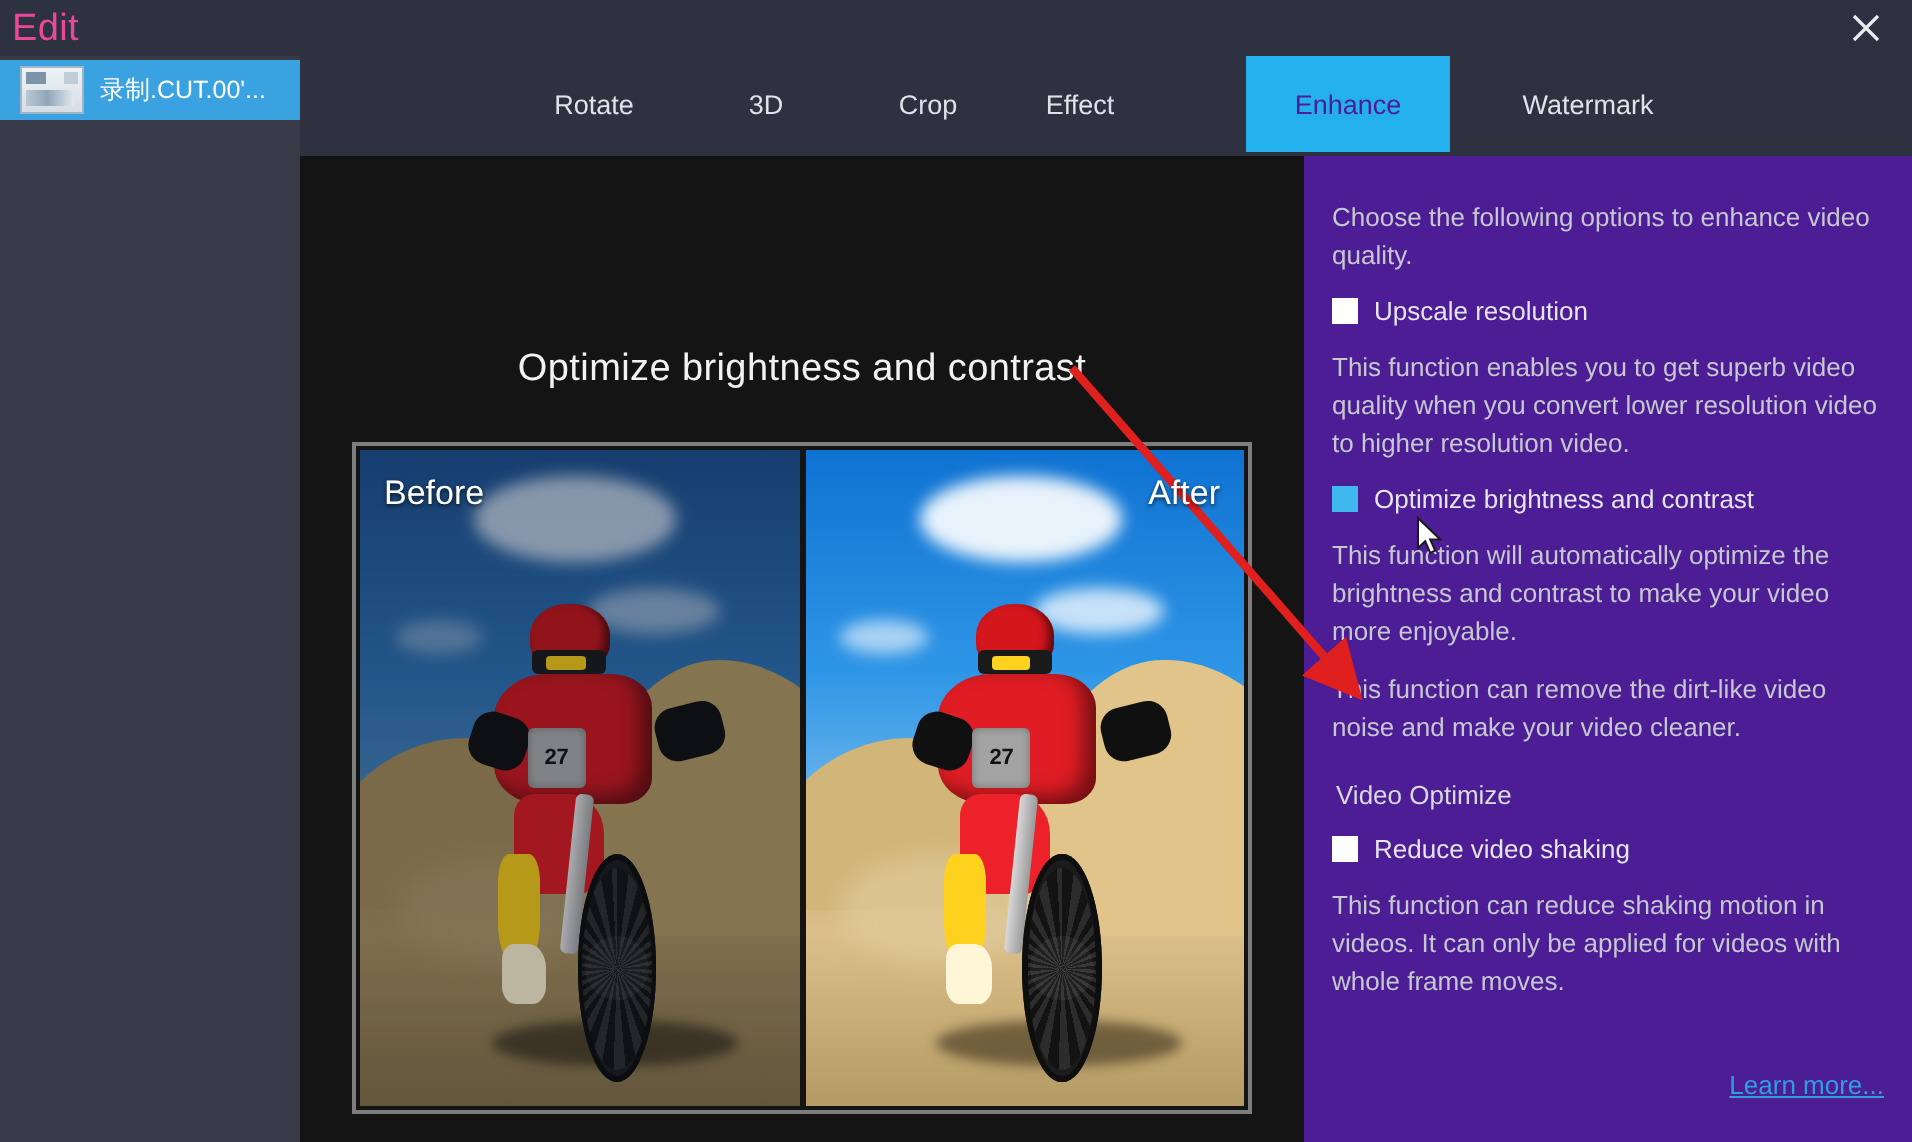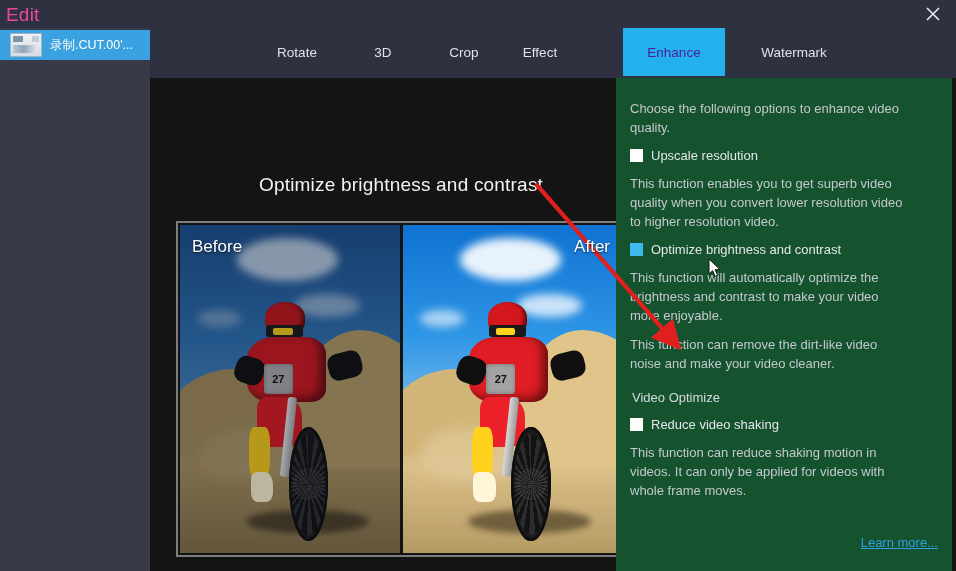--- a/index.html
+++ b/index.html
@@ -159,23 +159,23 @@
     content:"";position:absolute;inset:6%;border-radius:50%;
     background:repeating-conic-gradient(#111 0 7deg, #2f2f2f 7deg 14deg);
     opacity:.85;
   }
   .dust{
     position:absolute;border-radius:50%;filter:blur(6px);
   }
 
   
   .panel{
-    position:absolute;left:616px;top:78px;width:304px;height:493px;
-    background:#14532d;
-    font-size:13px;color:#c9ccd3;padding-left:32px;
+    position:absolute;left:652px;top:78px;width:304px;height:493px;
+    background:#4c1d95;
+    font-size:13px;color:#c9ccd3;
   }
   .panel-inner{position:absolute;left:14px;top:21px;width:276px;}
   .desc{line-height:19px;color:#c5c8cf;margin:0 0 10px 0;}
   .chk-row{
     display:flex;align-items:flex-start;gap:8px;margin:0 0 10px 0;cursor:pointer;
   }
   .chk{
     flex:none;width:13px;height:13px;margin-top:2px;
     background:#ffffff;border:1px solid #ffffff;box-sizing:border-box;
   }

